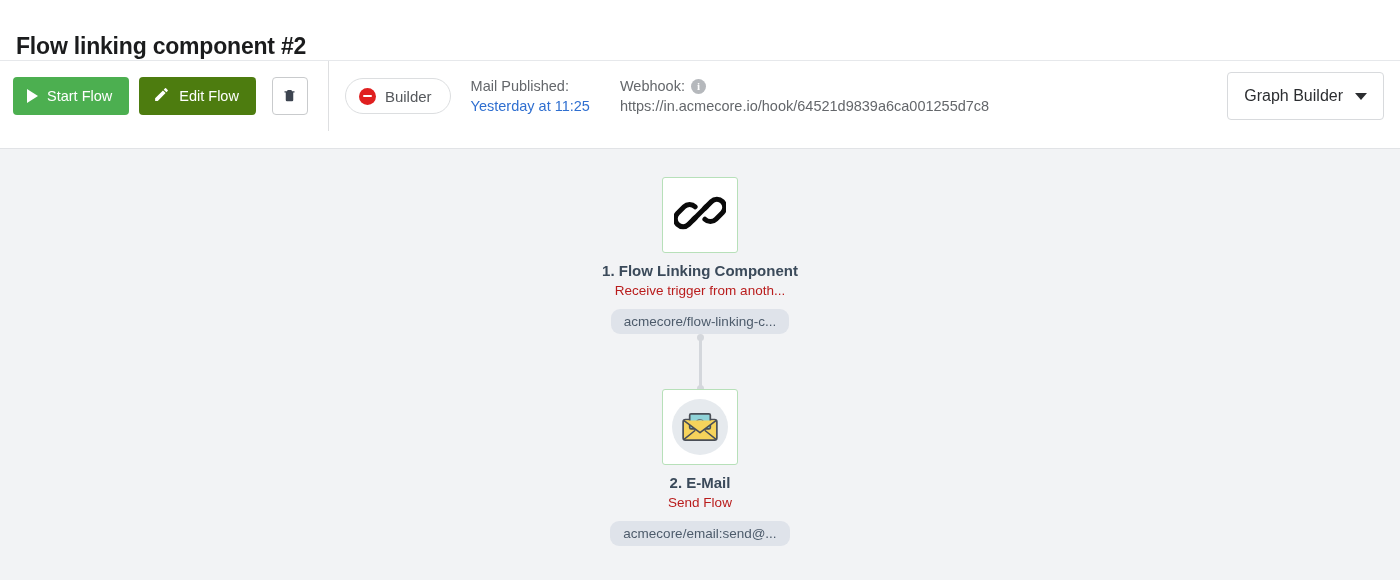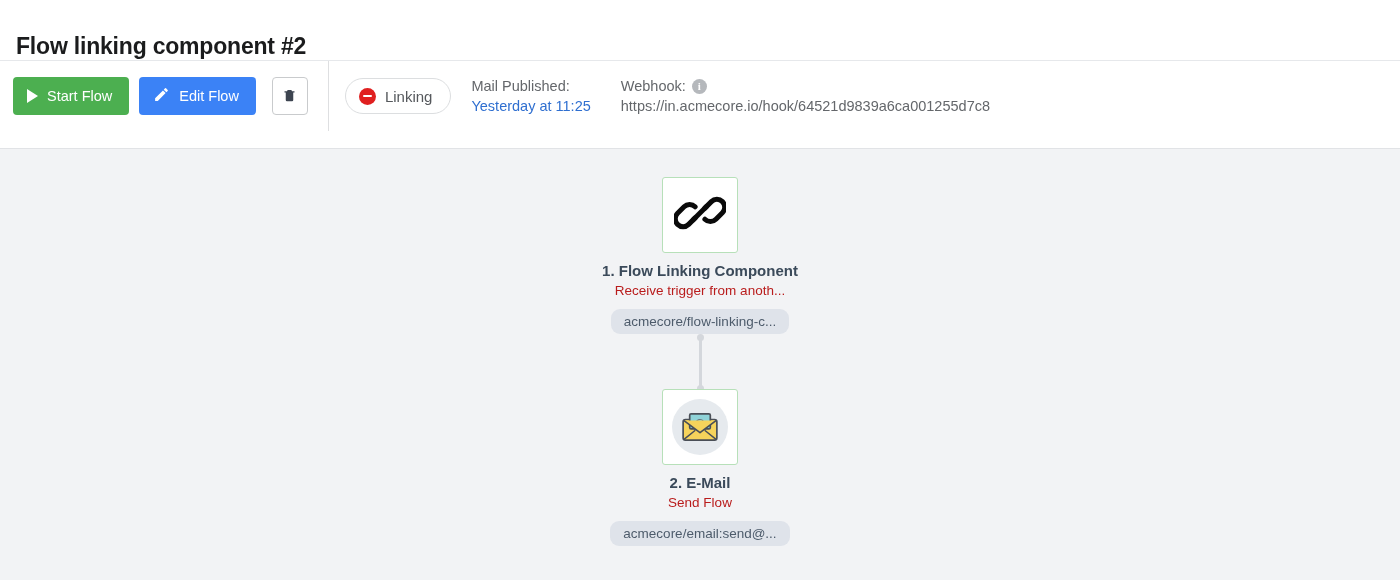--- a/index.html
+++ b/index.html
@@ -60,21 +60,21 @@
     align-items: center;
     gap: 9px;
     padding: 0 17px 0 14px;
     font-size: 14.5px;
     font-family: "Liberation Sans", sans-serif;
     color: #ffffff;
     cursor: pointer;
     white-space: nowrap;
   }
   .btn-start { background: #4caf50; }
-  .btn-edit  { background: #3b82f6; }
+  .btn-edit  { background: #4d7c0f; }
 
   .btn-icon-only {
     width: 36px; height: 38px;
     border: 1px solid #c9cbcd;
     border-radius: 4px;
     background: #fff;
     display: inline-flex;
     align-items: center;
     justify-content: center;
     cursor: pointer;
@@ -324,39 +324,45 @@
   </div>
 
   <div class="divider-v"></div>
 
   <div class="status-area">
 
     <div class="status-pill">
       <span class="no-entry">
           <i></i>
         </span>
-      <span class="label">Linking</span>
+      <span class="label">Builder</span>
     </div>
 
     <div class="meta-cols">
       <div class="meta-col">
         <div class="meta-head">Mail Published:</div>
         <div class="meta-link">Yesterday at 11:25</div>
       </div>
 
       <div class="meta-col">
         <div class="meta-head">
           <span>Webhook:</span>
           <span class="info-dot">i</span>
         </div>
         <div class="meta-value">https://in.acmecore.io/hook/64521d9839a6ca001255d7c8</div>
       </div>
     </div>
   </div>
 
+  <div class="toolbar-right">
+    <div class="select-box">
+      <span class="txt">Graph Builder</span>
+      <span class="caret-down"></span>
+    </div>
+  </div>
 </div>
 
 <div class="canvas">
 
   <div class="connector">
     <span class="cap top"></span>
     <span class="line"></span>
     <span class="cap bottom"></span>
   </div>
 

